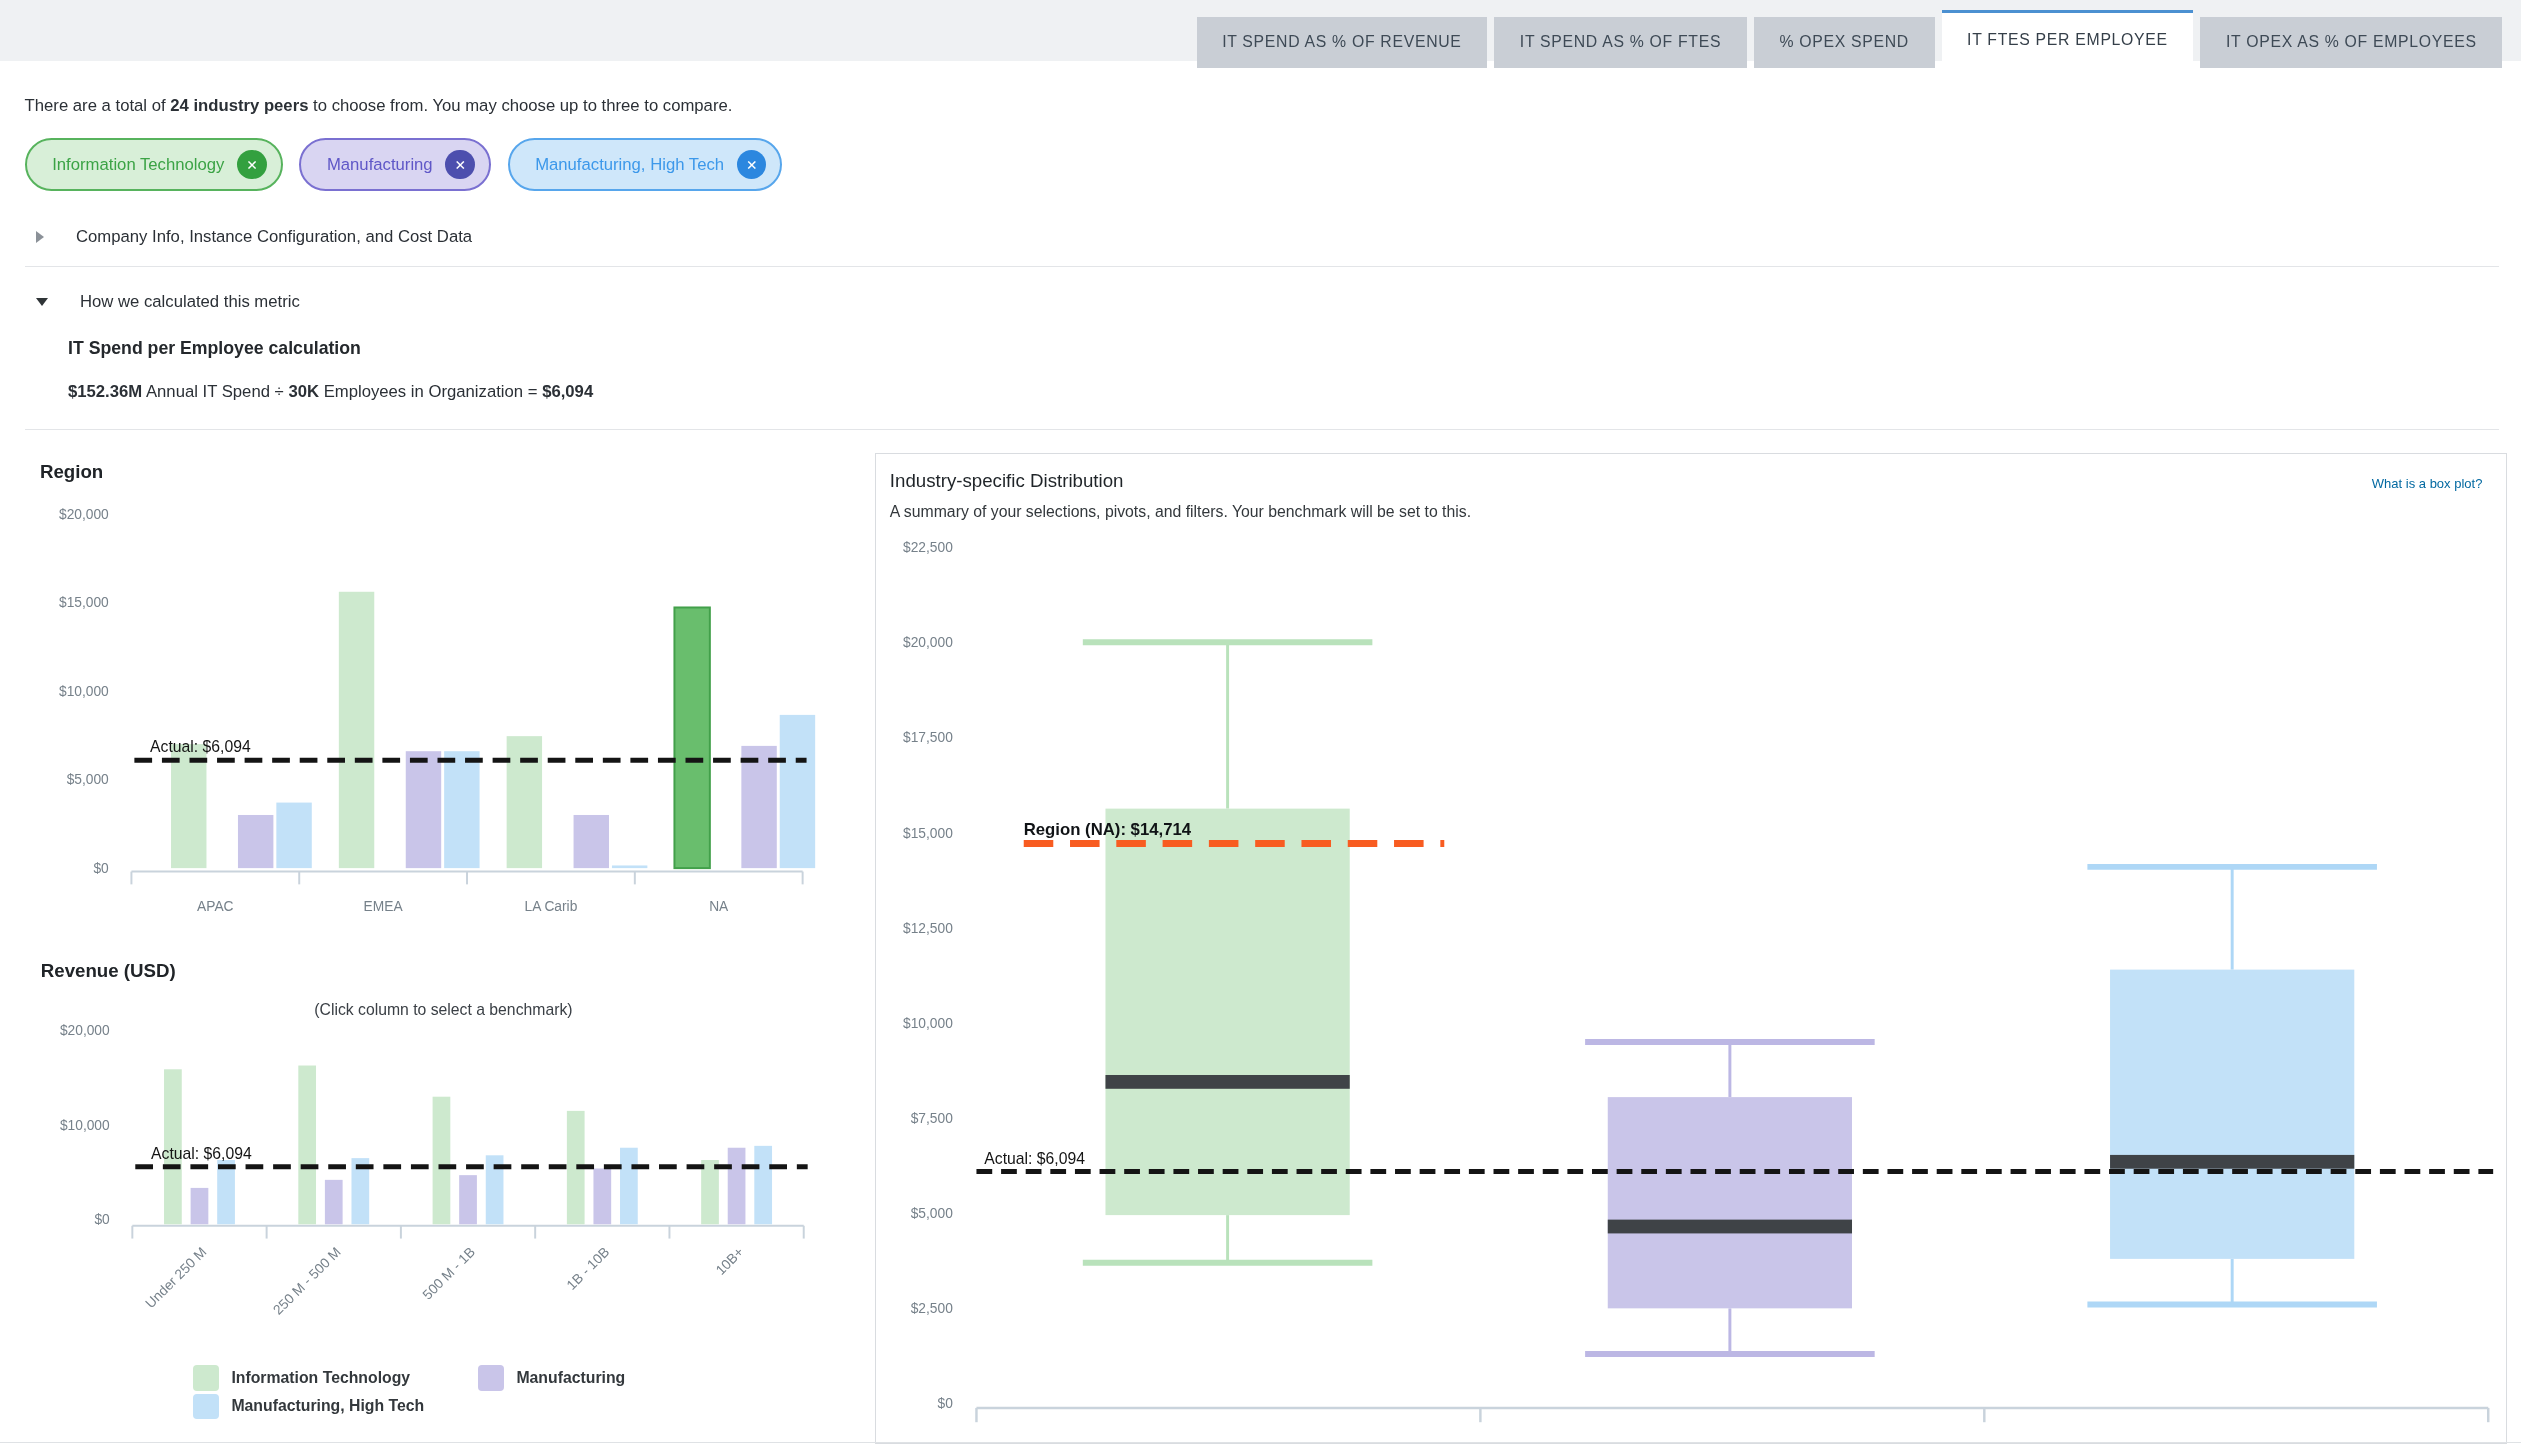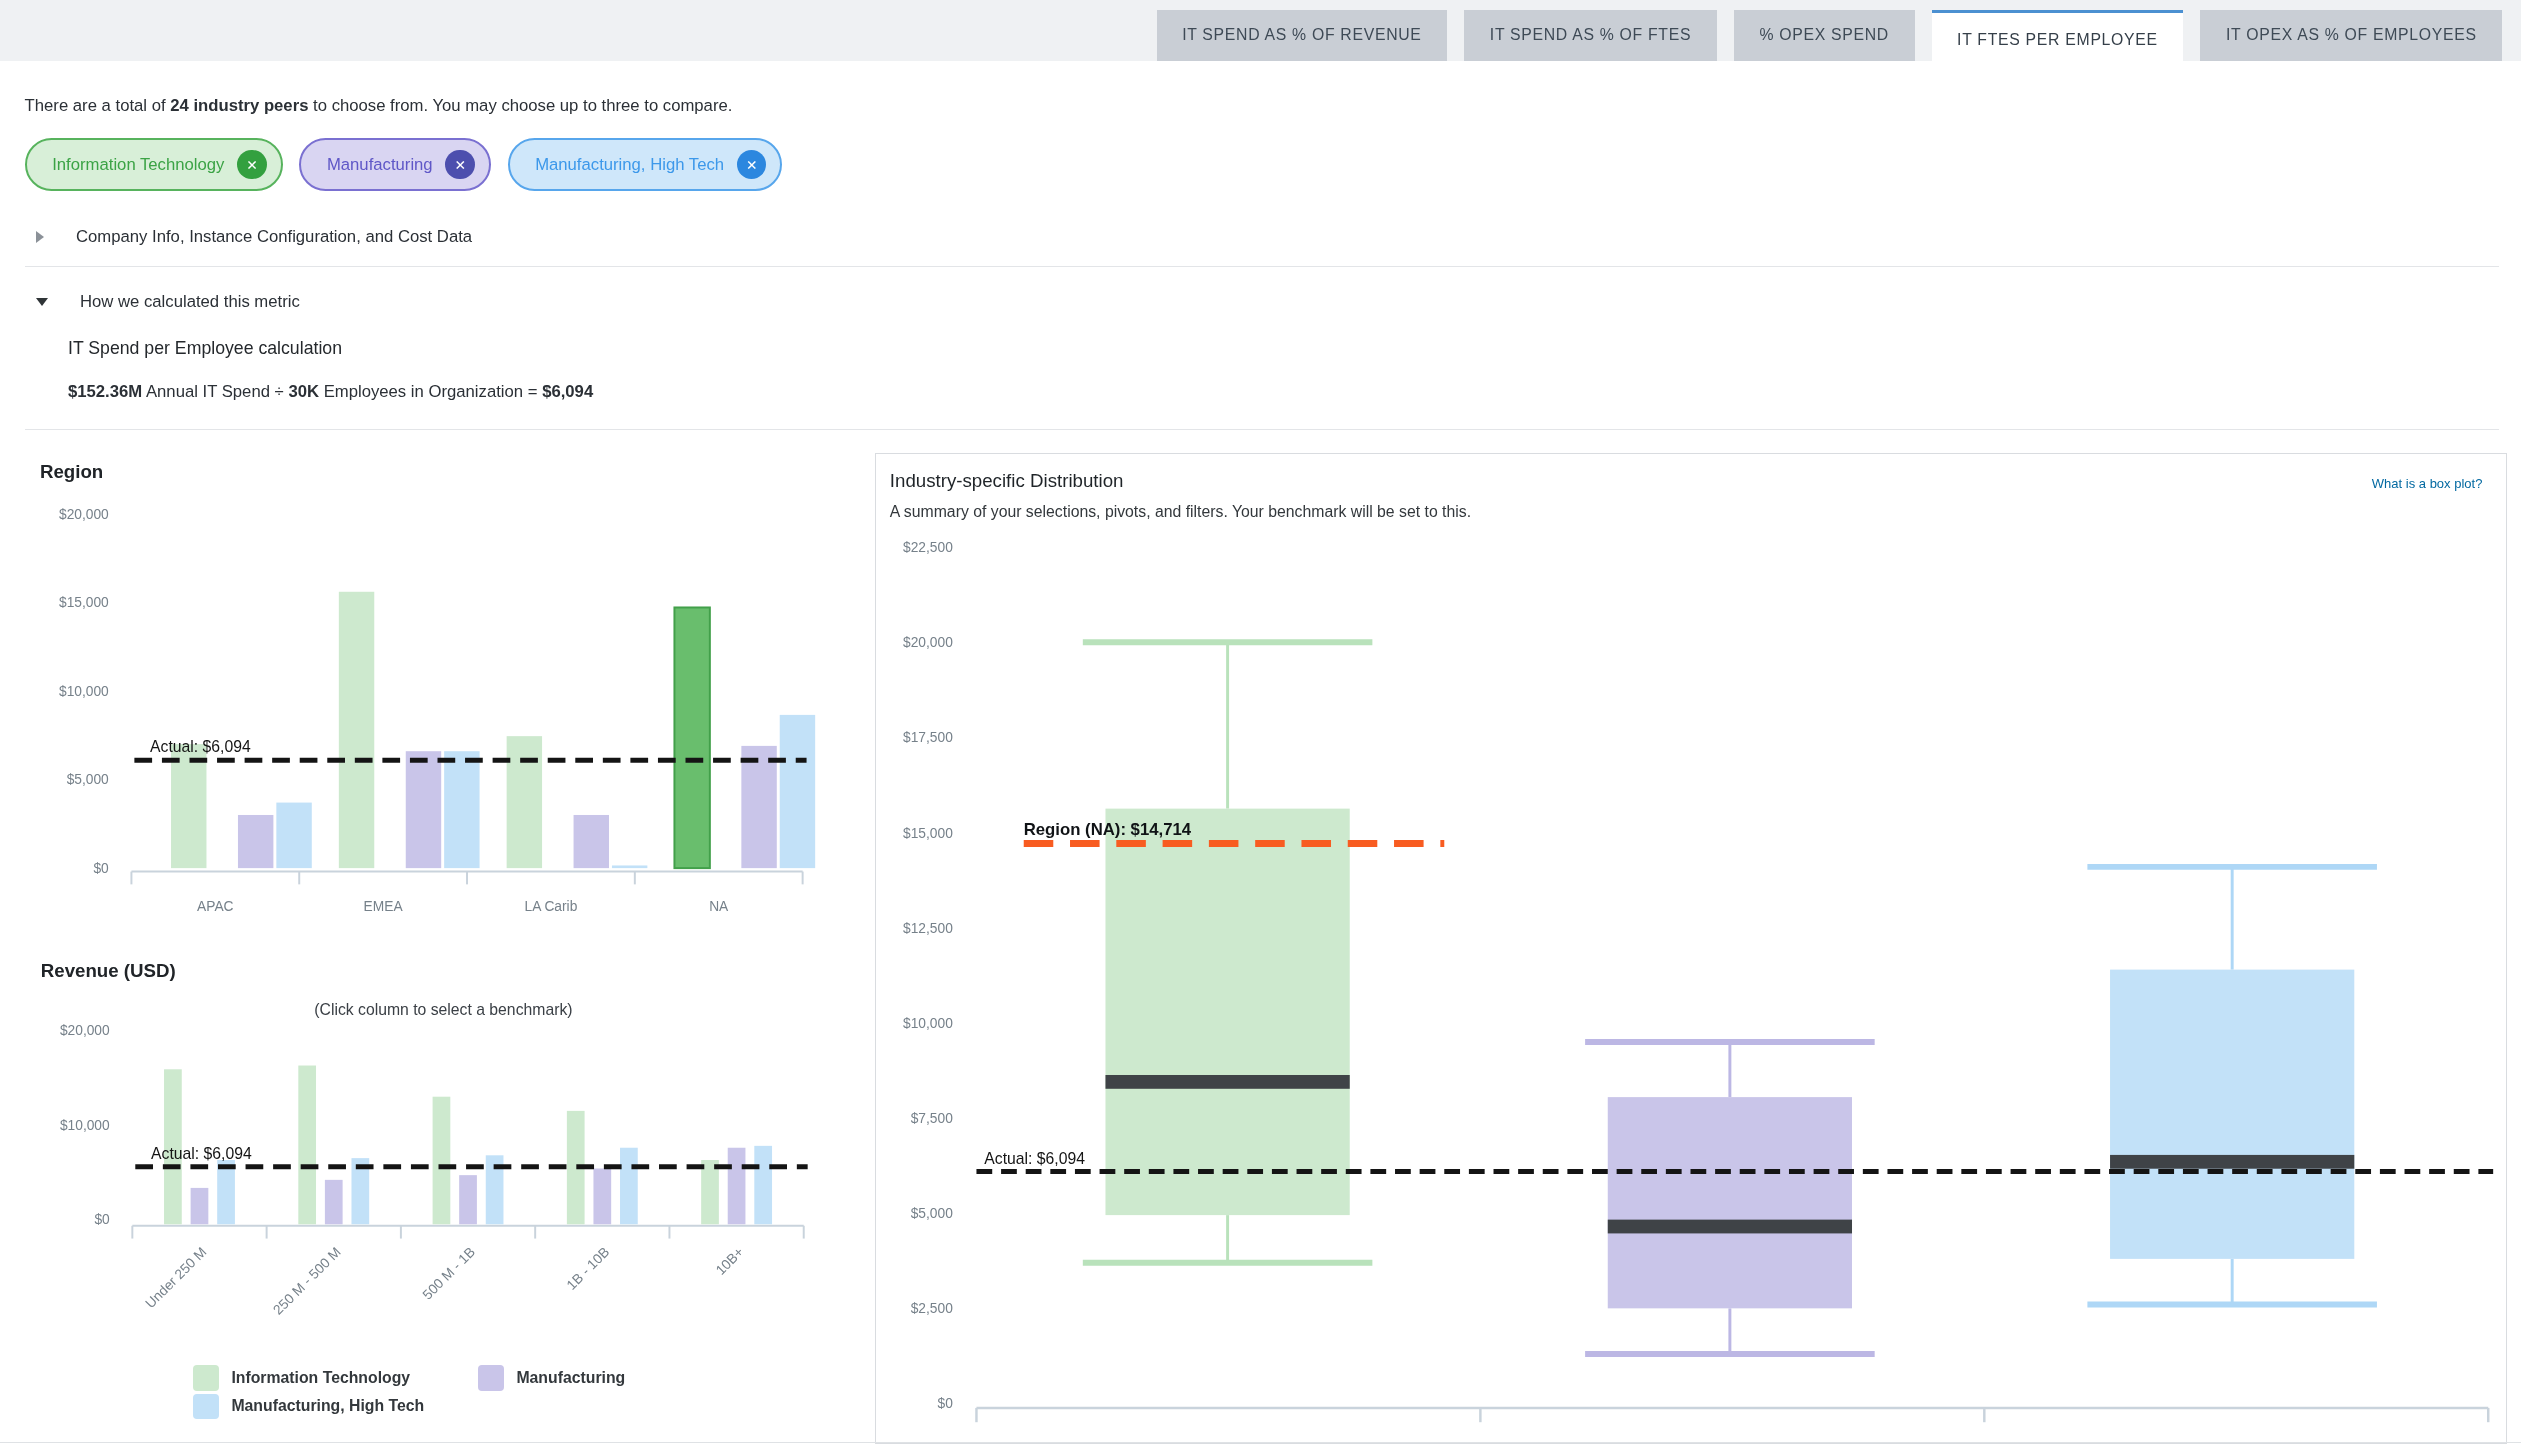--- a/index.html
+++ b/index.html
@@ -1,21 +1,21 @@
 <!DOCTYPE html>
 <html><head>
 <meta charset="utf-8">
 <style>
   html,body{margin:0;padding:0}
   body{width:2522px;height:1455px;position:relative;background:#ffffff;
        font-family:"Liberation Sans","DejaVu Sans",sans-serif;color:#24282c;overflow:hidden}
 
   
   #topbar{position:absolute;left:0;top:0;width:2522px;height:61px;background:#eff1f3}
-  #tabs{position:absolute;top:9.9px;right:19.7px;display:flex;gap:17px;align-items:flex-start}
+  #tabs{position:absolute;top:9.9px;right:19.7px;display:flex;gap:7px;align-items:flex-end}
   .tab{height:51px;display:flex;align-items:center;padding:0 25.6px;background:#c9ced5;color:#3e4a56;
        font-size:15.8px;letter-spacing:0.7px;white-space:nowrap;cursor:pointer}
   .tab.active{background:#ffffff;border-top:3.9px solid #4b90d1;height:55px;color:#353f49}
 
   
   #peer-note{position:absolute;left:24.6px;top:96px;font-size:16.7px;color:#2b3036}
   #chips{position:absolute;left:24.6px;top:138px;display:flex;gap:16.7px}
   .chip{display:inline-flex;align-items:center;height:49px;border-radius:26.6px;border:2px solid;
         padding:0 13.8px 0 25.6px;font-size:16.7px;gap:12.8px;cursor:pointer;background:#fff}
   .chip-x{width:29.6px;height:29.6px;border-radius:50%;color:#fff;display:flex;align-items:center;
@@ -23,21 +23,21 @@
 
   
   .section-row{position:absolute;display:flex;align-items:center;gap:32px;font-size:16.7px;color:#2b3036;cursor:pointer}
   #section-company{left:36px;top:225px;height:23.6px}
   #section-how{left:36px;top:290px;height:23.6px}
   .tri-r{width:0;height:0;border-left:8.9px solid #8b9198;border-top:6.9px solid transparent;border-bottom:6.9px solid transparent}
   .tri-d{width:0;height:0;border-top:8.9px solid #2f3437;border-left:6.9px solid transparent;border-right:6.9px solid transparent}
   .hr{position:absolute;left:24.6px;width:2474px;height:1px;background:#e3e5e8}
   #hr1{top:266px}
   #hr2{top:429px}
-  #calc-title{position:absolute;left:68px;top:338px;font-size:17.7px;font-weight:normal;color:#24282c}
+  #calc-title{position:absolute;left:68px;top:338px;font-size:17.7px;font-weight:bold;color:#24282c}
   #calc-line{position:absolute;left:68px;top:382px;font-size:16.7px;color:#2b3036}
 
   
   #region-chart{position:absolute;left:23.6px;top:441px;width:827px;height:497px}
   #revenue-chart{position:absolute;left:25px;top:926px;width:827px;height:443px}
 
   
   #legend{position:absolute;left:193px;top:1365px;display:flex;flex-direction:column;gap:3px}
   .lrow{display:flex;align-items:center}
   .litem{display:flex;align-items:center}

